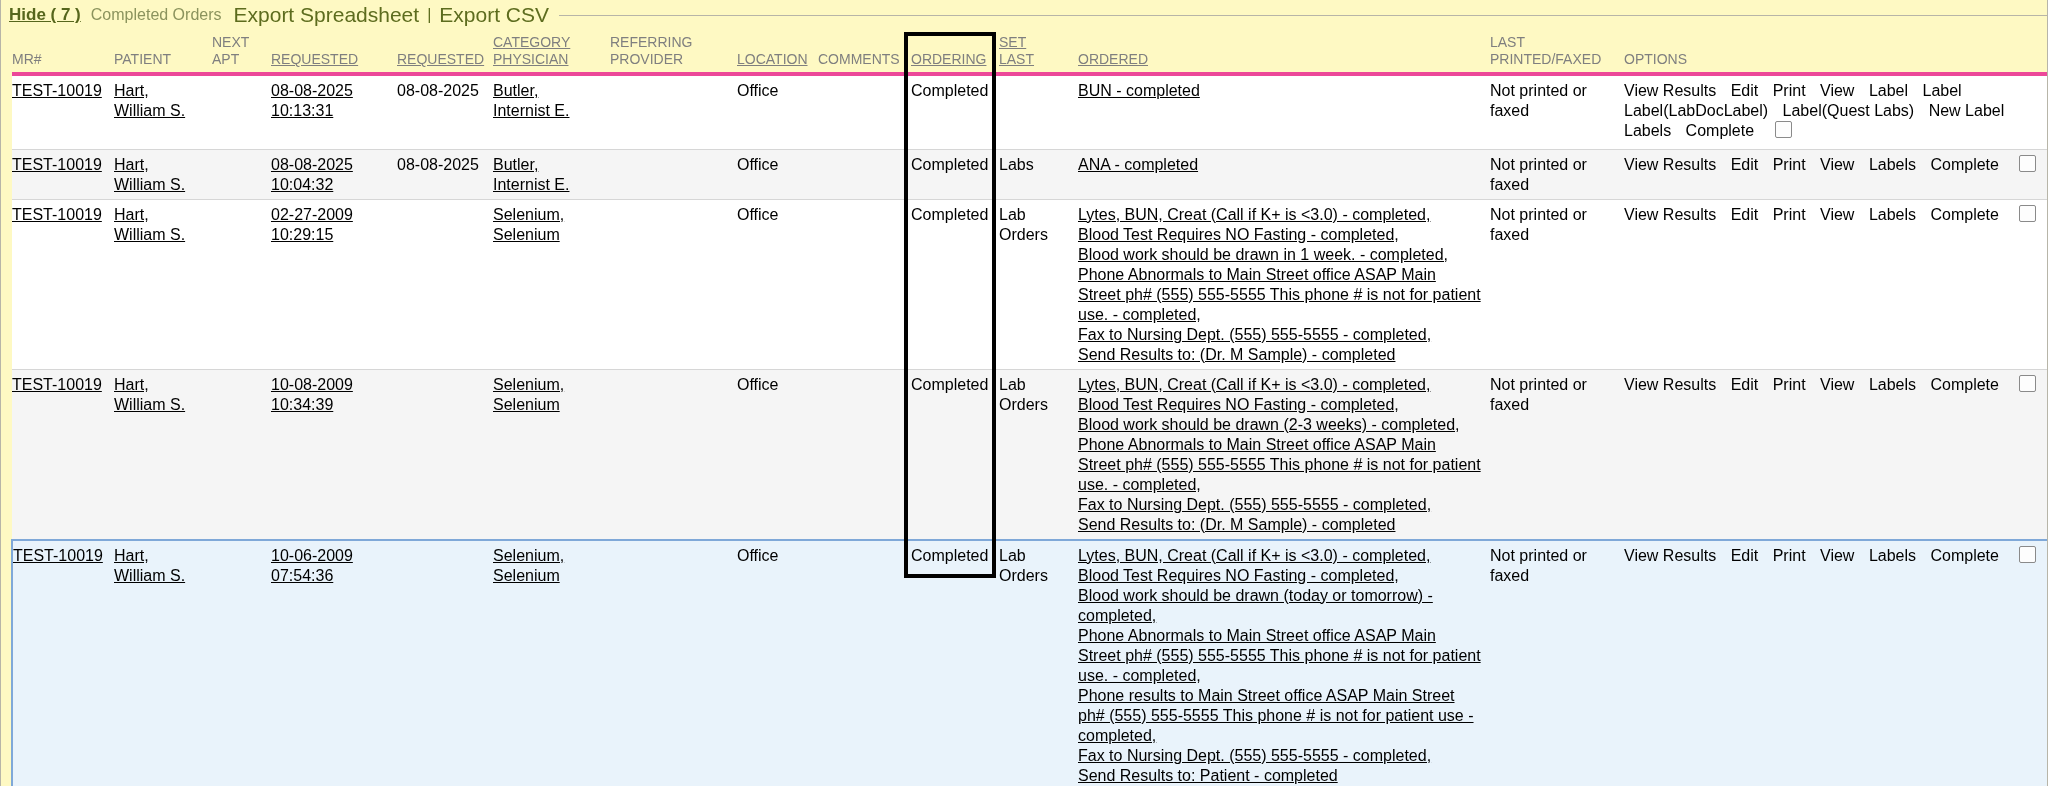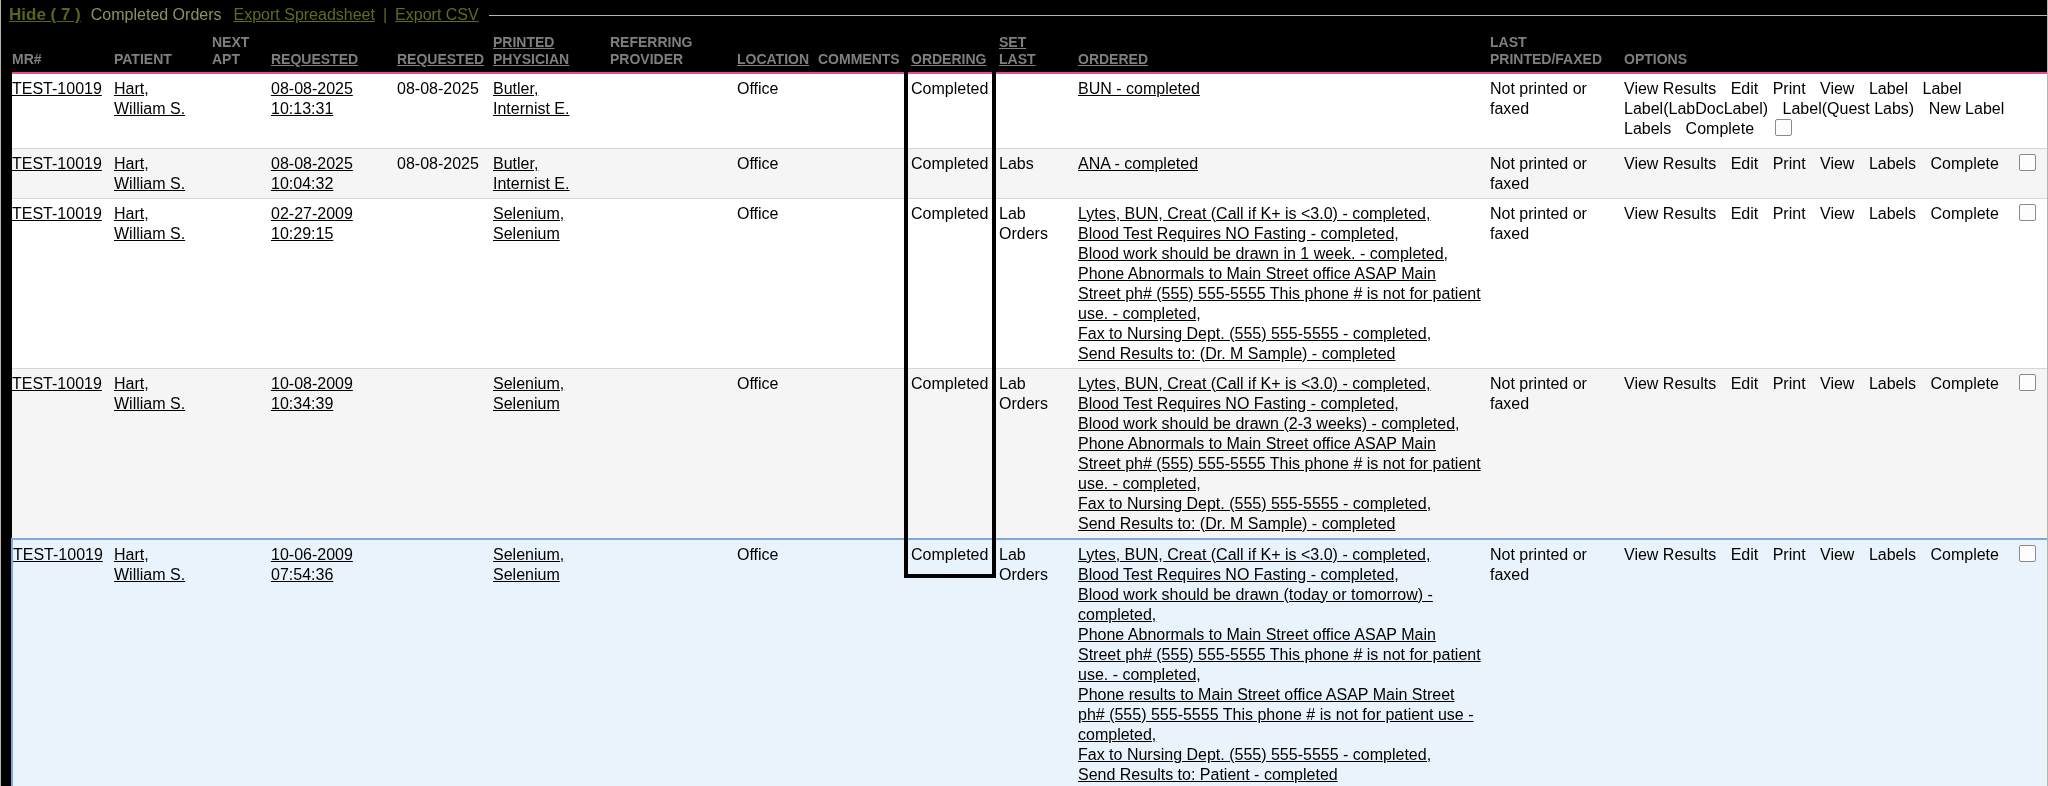--- a/index.html
+++ b/index.html
@@ -8,54 +8,54 @@
     background:#f0ecdd;
     font-family:"Liberation Sans","DejaVu Sans",sans-serif;
     overflow:hidden;
   }
   .panel{
     position:relative;
     width:2048px;height:786px;
     box-sizing:border-box;
     border-left:1px solid #b7b5a8;
     border-right:1px solid #b7b5a8;
-    background:#000000;
+    background:#fef9c3;
     overflow:hidden;
   }
   
   .legend{
     display:flex;align-items:center;
     height:30px;padding-left:8px;
     white-space:nowrap;
   }
   .hide-link{
     color:#56661c;font-weight:bold;font-size:17px;
     text-decoration:underline;cursor:pointer;margin-right:10px;
   }
   .panel-title{
     color:#8b935d;font-size:16px;margin-right:12px;
   }
   .export-link{
-    color:#5d6c1e;font-size:16px;text-decoration:underline;cursor:pointer;
+    color:#5d6c1e;font-size:21px;cursor:pointer;
   }
   .legend-sep{color:#5d6c1e;font-size:16px;margin:0 8px;}
   .legend-rule{
     flex:1;height:0;border-top:1px solid #b7b5a8;margin-left:10px;align-self:center;
   }
   
   table.orders{
     border-collapse:collapse;table-layout:fixed;
     width:2036px;margin-left:10px;
     font-size:16px;line-height:20px;color:#000;
   }
   th{
-    font-weight:bold;font-size:14px;line-height:17px;
+    font-weight:normal;font-size:14px;line-height:17px;
     color:#7f7f7f;text-align:left;vertical-align:bottom;
     padding:4px 8px 4px 0;
-    border-bottom:2px solid #ec4899;
+    border-bottom:4px solid #ec4899;
     white-space:pre-line;
   }
   th .sort{ text-decoration:underline;cursor:pointer; }
   td{
     vertical-align:top;text-align:left;
     padding:5px 8px 4px 0;
     border-bottom:1px solid #d6d6d6;
   }
   .pre{white-space:pre-line;text-decoration:underline;}
   tr.row-odd{background:#ffffff;}
@@ -115,21 +115,21 @@
         <col style="width:424px">
     </colgroup>
     <thead>
       <tr style="height:42px;">
         <th><span>MR#</span></th>
         <th><span>PATIENT</span></th>
         <th><span>NEXT
 APT</span></th>
         <th><span class="sort">REQUESTED</span></th>
         <th><span class="sort">REQUESTED</span></th>
-        <th><span class="sort">PRINTED
+        <th><span class="sort">CATEGORY
 PHYSICIAN</span></th>
         <th><span>REFERRING
 PROVIDER</span></th>
         <th><span class="sort">LOCATION</span></th>
         <th><span>COMMENTS</span></th>
         <th><span class="sort">ORDERING</span></th>
         <th><span class="sort">SET
 LAST</span></th>
         <th><span class="sort">ORDERED</span></th>
         <th><span>LAST

